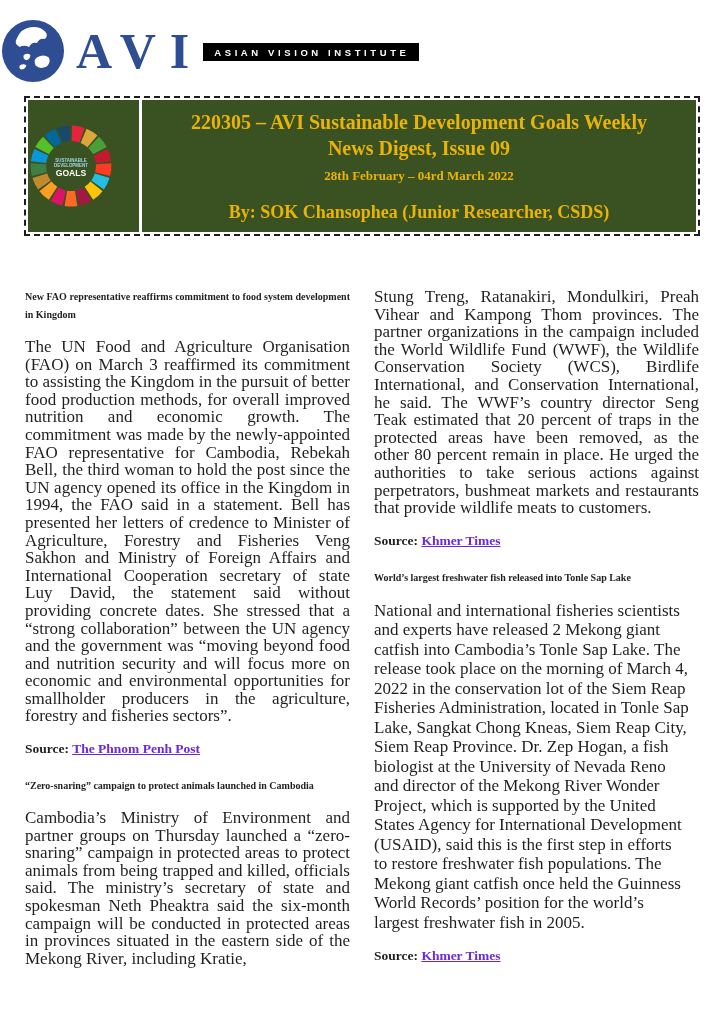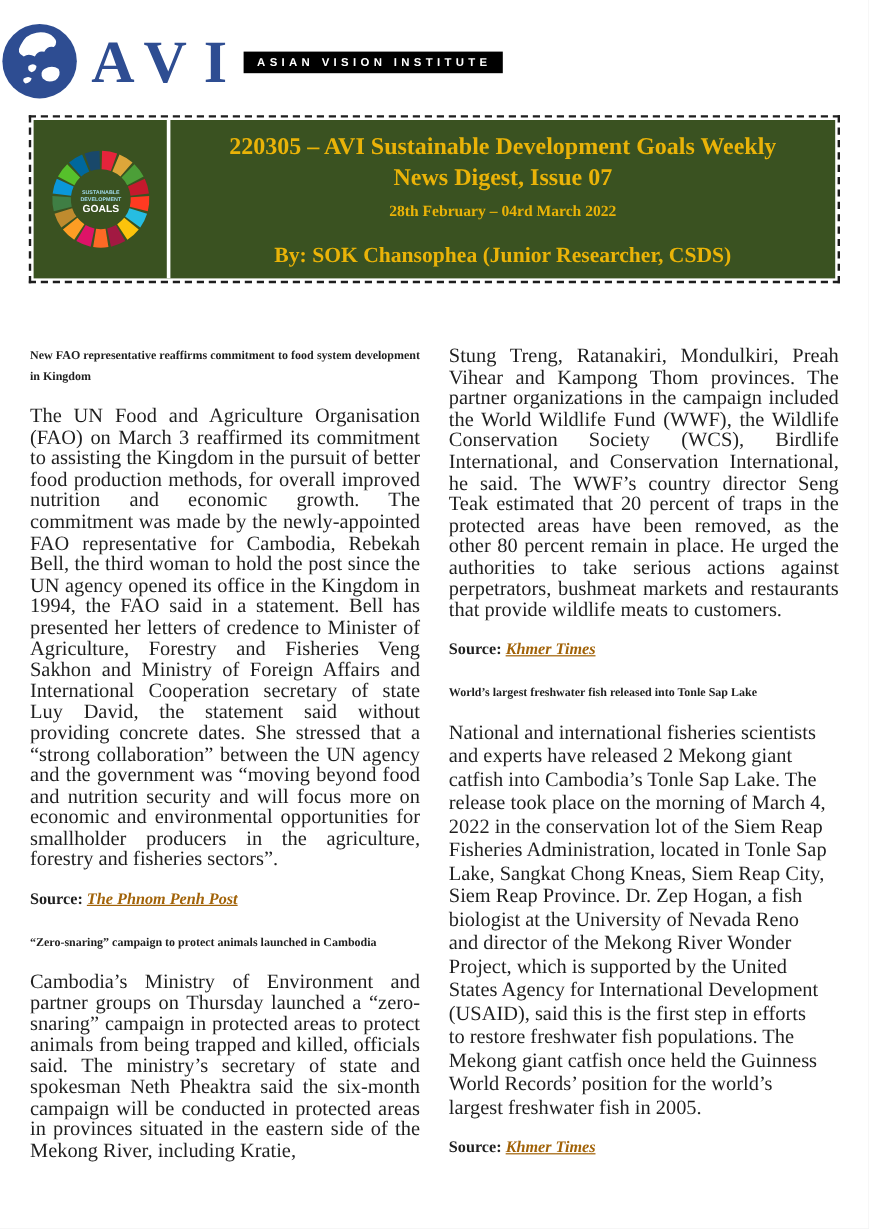--- a/index.html
+++ b/index.html
@@ -22,21 +22,21 @@
   .tagline-bar {
     margin-top:2px; background:#000000; color:#ffffff;
     font-family:"Liberation Sans", sans-serif; font-size:9.5px; font-weight:bold;
     letter-spacing:3.6px; padding:4px 9px 3px 11px; text-align:center;
   }
 
   
   .banner-outer { margin:12px 24px 0 24px; border:2px dashed #1d1d1d; padding:2px; }
   .banner { background:#3a5221; display:flex; align-items:stretch; height:132px; }
   .banner-left {
-    width:114px; flex:0 0 auto; display:flex; align-items:center; justify-content:center;
+    width:114px; flex:0 0 auto; display:flex; align-items:center; 
     border-right:3px solid #ffffff;
   }
   .sdg-wheel { width:86px; height:86px; }
   .banner-right {
     flex:1 1 auto; display:flex; flex-direction:column; align-items:center; justify-content:center;
     color:#eab308; text-align:center; padding:0 14px;border-radius:29px;
   }
   .b-title { font-size:20px; font-weight:bold; line-height:1.3; }
   .b-date  { font-size:13px; font-weight:bold; margin-top:7px; }
   .b-by    { font-size:18px; font-weight:bold; margin-top:18px; }
@@ -49,21 +49,21 @@
     text-align:justify; text-align-last:left;
   }
   .body-p {
     font-size:17px; line-height:17.6px; margin-top:14px;
     text-align:justify; text-justify:inter-word;font-family:Liberation Serif, serif;
   }
   .body-p.ragged { text-align:left; line-height:19.5px; padding-right:10px; }
   .mt-gap { margin-top:20px; }
   .source { margin-top:16px; font-size:13.5px; font-weight:bold; }
   .src-link {
-    color:#a16207; font-style:italic; font-weight:bold;
+    color:#6d28d9; font-weight:bold;
     text-decoration:underline; cursor:pointer;
   }
 </style>
 </head>
 <body>
 
 <div class="page">
 
   <header class="masthead">
     <div class="logo-row">
@@ -100,21 +100,21 @@
             <path d="M82.56,16.11 A47,47 0 0 1 91.51,27.96 L75.61,36.40 A29,29 0 0 0 70.09,29.09 Z" fill="#4C9F38"></path>
             <path d="M68.12,6.63 A47,47 0 0 1 80.74,14.45 L68.97,28.06 A29,29 0 0 0 61.18,23.24 Z" fill="#DDA63A"></path>
             <path d="M51.23,3.02 A47,47 0 0 1 65.83,5.74 L59.76,22.69 A29,29 0 0 0 50.76,21.01 Z" fill="#E5243B"></path>
           <text x="50" y="45" text-anchor="middle" fill="#9fd8e8" font-size="5.2" font-weight="bold" font-family="Liberation Sans, sans-serif">SUSTAINABLE</text>
           <text x="50" y="51.5" text-anchor="middle" fill="#9fd8e8" font-size="5.2" font-weight="bold" font-family="Liberation Sans, sans-serif">DEVELOPMENT</text>
           <text x="50" y="62" text-anchor="middle" fill="#ffffff" font-size="10" font-weight="bold" font-family="Liberation Sans, sans-serif">GOALS</text>
         </svg>
       </div>
       <div class="banner-right">
         <div class="b-title">220305 – AVI Sustainable Development Goals Weekly</div>
-        <div class="b-title">News Digest, Issue 07</div>
+        <div class="b-title">News Digest, Issue 09</div>
         <div class="b-date">28th February – 04rd March 2022</div>
         <div class="b-by">By: SOK Chansophea (Junior Researcher, CSDS)</div>
       </div>
     </div>
   </section>
 
   <main class="content">
 
     <div class="col">
       <h3 class="headline">New FAO representative reaffirms commitment to food system development in Kingdom</h3>

